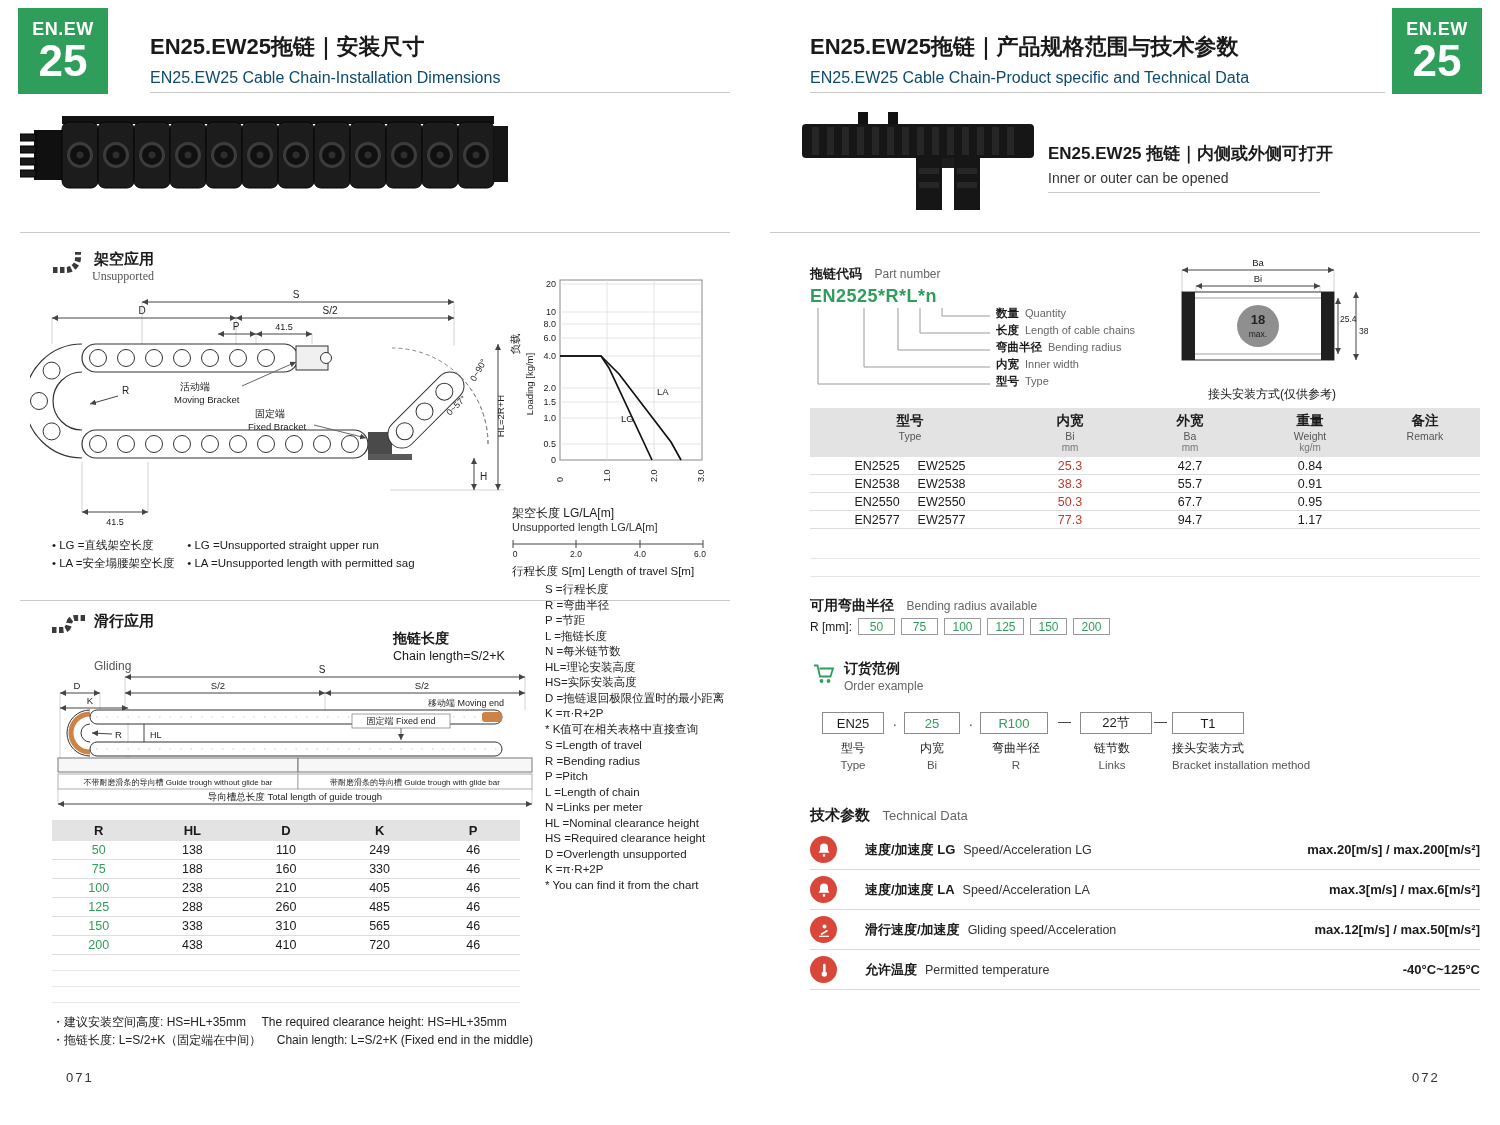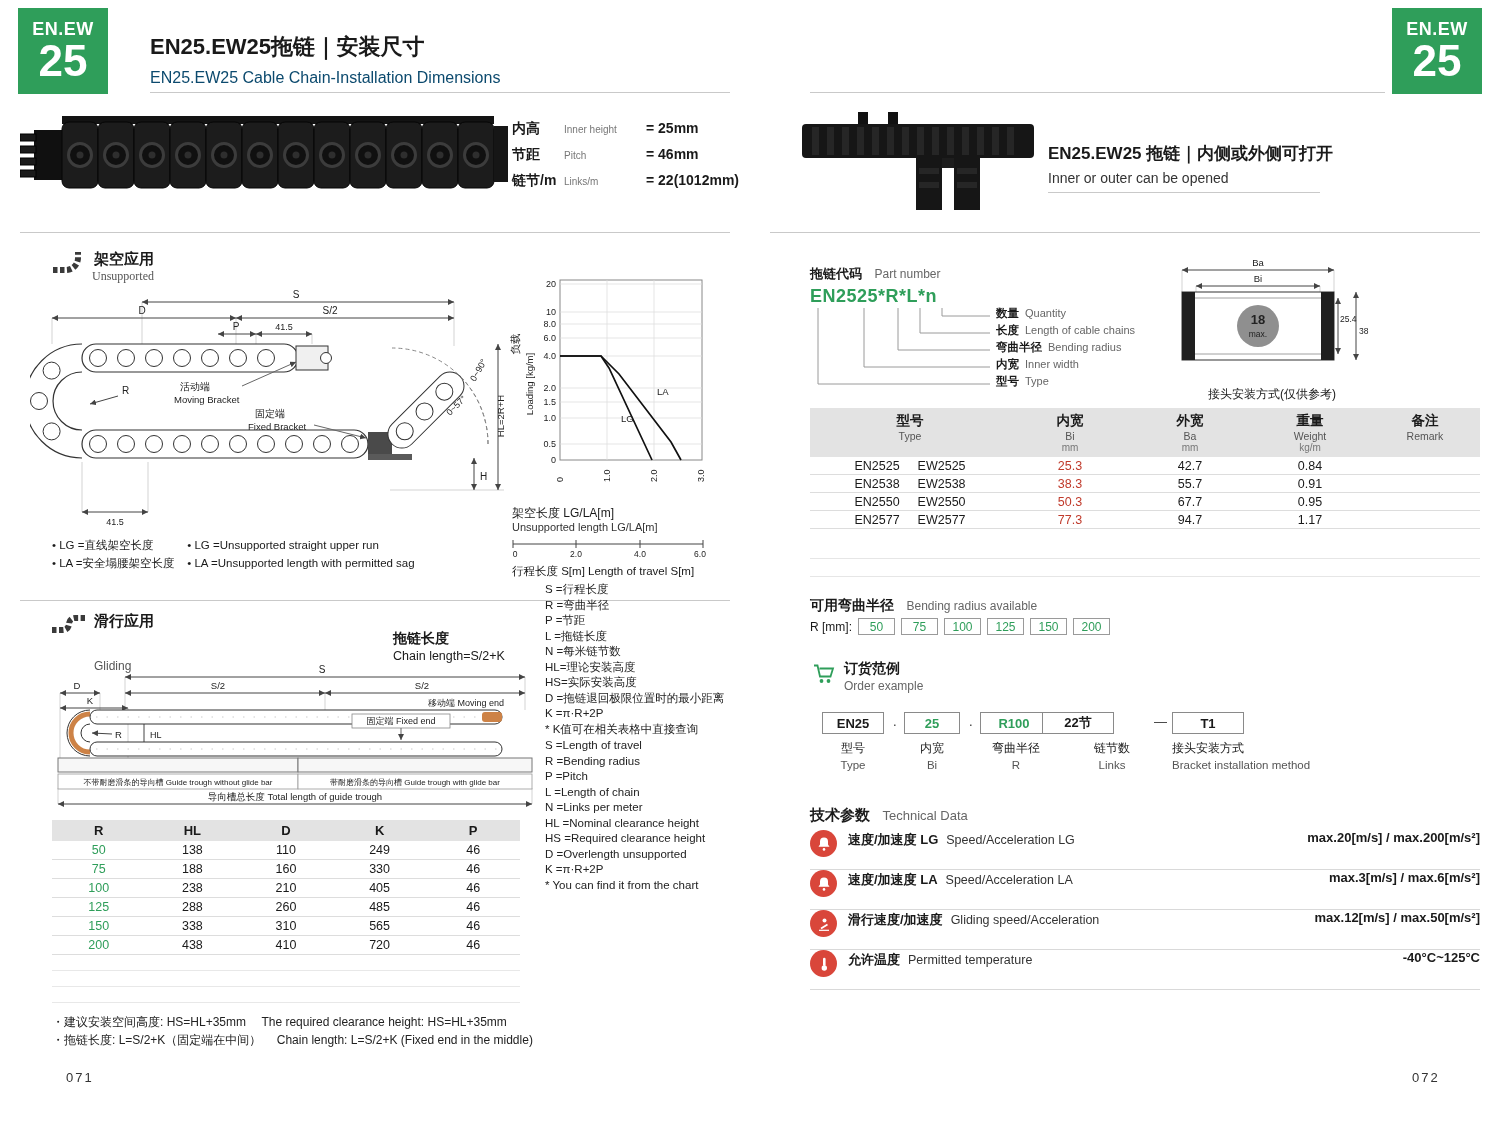--- a/index.html
+++ b/index.html
@@ -48,28 +48,28 @@
   .sizes .hd .e{font-size:10.5px;color:#555;}
   .sizes .hd .u{font-size:10px;color:#777;height:12px;}
   .sizes .rw{display:grid;grid-template-columns:200px 120px 120px 120px 110px;height:18px;line-height:18px;
              text-align:center;font-size:12.5px;border-bottom:1px solid #ddd;}
   .sizes .rw .type{display:flex;justify-content:center;gap:18px;}
   .sizes .rw .bi{color:var(--red);}
   .bendrow{position:absolute;left:810px;top:618px;display:flex;align-items:center;font-size:12px;}
   .bbox{display:inline-flex;width:37px;height:17px;border:1px solid #9a9a9a;align-items:center;
         justify-content:center;color:var(--green);font-size:12px;margin-left:6px;background:#fff;}
   .obox{position:absolute;top:712px;height:22px;border:1px solid #8a8a8a;display:flex;align-items:center;
-        justify-content:center;font-size:13px;font-weight:700;background:#fff;}
+        justify-content:center;font-size:13px;font-weight:400;background:#fff;}
   .obox.g{color:var(--green);}
   .osep{position:absolute;top:714px;font-size:13px;color:#333;}
   .olabel{position:absolute;top:740px;text-align:center;}
   .olabel .zh{font-size:12px;color:#222;display:block;}
   .olabel .en{font-size:11.5px;color:#555;display:block;margin-top:2px;}
   .tech{position:absolute;left:810px;top:830px;width:670px;}
-  .trow{display:flex;height:40px;border-bottom:1px solid #d9d9d9;gap:11px;}
+  .trow{display:flex;align-items:center;height:40px;border-bottom:1px solid #d9d9d9;gap:28px;}
   .ticon{width:27px;height:27px;border-radius:50%;background:#d9463a;display:flex;align-items:center;
          justify-content:center;flex:0 0 auto;}
   .tlabel{white-space:nowrap;}
   .tlabel .zh{font-weight:700;font-size:13px;}
   .tlabel .en{font-size:12.5px;color:#333;margin-left:8px;}
   .tval{margin-left:auto;font-weight:700;font-size:13px;white-space:nowrap;}
   svg text{font-family:"Liberation Sans","DejaVu Sans",sans-serif;fill:#222;}
 </style>
 </head>
 <body>
@@ -81,20 +81,24 @@
     <div class="n">25</div>
   </div>
   <div class="badge" style="left:1392px;top:8px;">
     <div class="s">EN.EW</div>
     <div class="n">25</div>
   </div>
 
   <div class="abs title" style="left:150px;top:32px;">
     <div class="zh">EN25.EW25拖链｜安装尺寸</div>
     <div class="en">EN25.EW25 Cable Chain-Installation Dimensions</div>
+  </div>
+  <div class="abs title" style="left:810px;top:32px;">
+    <div class="zh">EN25.EW25拖链｜产品规格范围与技术参数</div>
+    <div class="en">EN25.EW25 Cable Chain-Product specific and Technical Data</div>
   </div>
   <div class="line" style="left:150px;top:92px;width:580px;"></div>
   <div class="line" style="left:810px;top:92px;width:575px;"></div>
 
   <svg class="abs" style="left:20px;top:106px;" width="490" height="110" viewBox="0 0 490 110">
     <defs>
       <g id="lk">
         <rect x="0" y="16" width="36" height="66" rx="7" fill="#1c1c1c" stroke="#050505"></rect>
         <circle cx="18" cy="49" r="11.5" fill="#101010" stroke="#3c3c3c" stroke-width="3"></circle>
         <circle cx="18" cy="49" r="3.5" fill="#2e2e2e"></circle>
@@ -114,37 +118,20 @@
       <use href="#lk" x="222"></use>
       <use href="#lk" x="258"></use>
       <use href="#lk" x="294"></use>
     <use href="#lk" x="330"></use>
       <use href="#lk" x="366"></use>
       <use href="#lk" x="402"></use>
       <use href="#lk" x="438"></use>
     <rect x="474" y="20" width="14" height="56" fill="#161616"></rect>
   </svg>
 
-  <div class="speclist">
-    <div class="row">
-      <span class="zh">内高</span>
-      <span class="en">Inner height</span>
-      <span class="val">= 25mm</span>
-    </div>
-    <div class="row">
-      <span class="zh">节距</span>
-      <span class="en">Pitch</span>
-      <span class="val">= 46mm</span>
-    </div>
-    <div class="row">
-      <span class="zh">链节/m</span>
-      <span class="en">Links/m</span>
-      <span class="val">= 22(1012mm)</span>
-    </div>
-  </div>
 
   <svg class="abs" style="left:798px;top:106px;" width="245" height="115" viewBox="0 0 245 115" able="false">
     <defs>
         <g id="sl2">
           <rect width="7" height="28" y="21" fill="#262626"></rect>
         </g>
       </defs>
     <rect x="60" y="6" width="10" height="14" fill="#111"></rect>
     <rect x="90" y="6" width="10" height="14" fill="#111"></rect>
     <rect x="4" y="18" width="232" height="34" rx="4" fill="#161616"></rect>
@@ -664,21 +651,21 @@
   </svg>
   <div class="abs b" style="left:844px;top:660px;font-size:14px;">订货范例</div>
   <div class="abs" style="left:844px;top:679px;font-size:12px;color:#666;">Order example</div>
 
   <div class="obox" style="left:822px;width:62px;">EN25</div>
   <span class="osep" style="left:893px;">.</span>
   <div class="obox g" style="left:904px;width:56px;">25</div>
   <span class="osep" style="left:969px;">.</span>
   <div class="obox g" style="left:980px;width:68px;">R100</div>
   <span class="osep" style="left:1058px;">—</span>
-  <div class="obox" style="left:1042px;width:72px;">22节</div>
+  <div class="obox" style="left:1080px;width:72px;">22节</div>
   <span class="osep" style="left:1154px;">—</span>
   <div class="obox" style="left:1172px;width:72px;">T1</div>
 
   <div class="olabel" style="left:822px;width:62px;">
     <span class="zh">型号</span>
       <span class="en">Type</span>
   </div>
   <div class="olabel" style="left:904px;width:56px;">
     <span class="zh">内宽</span>
       <span class="en">Bi</span>

